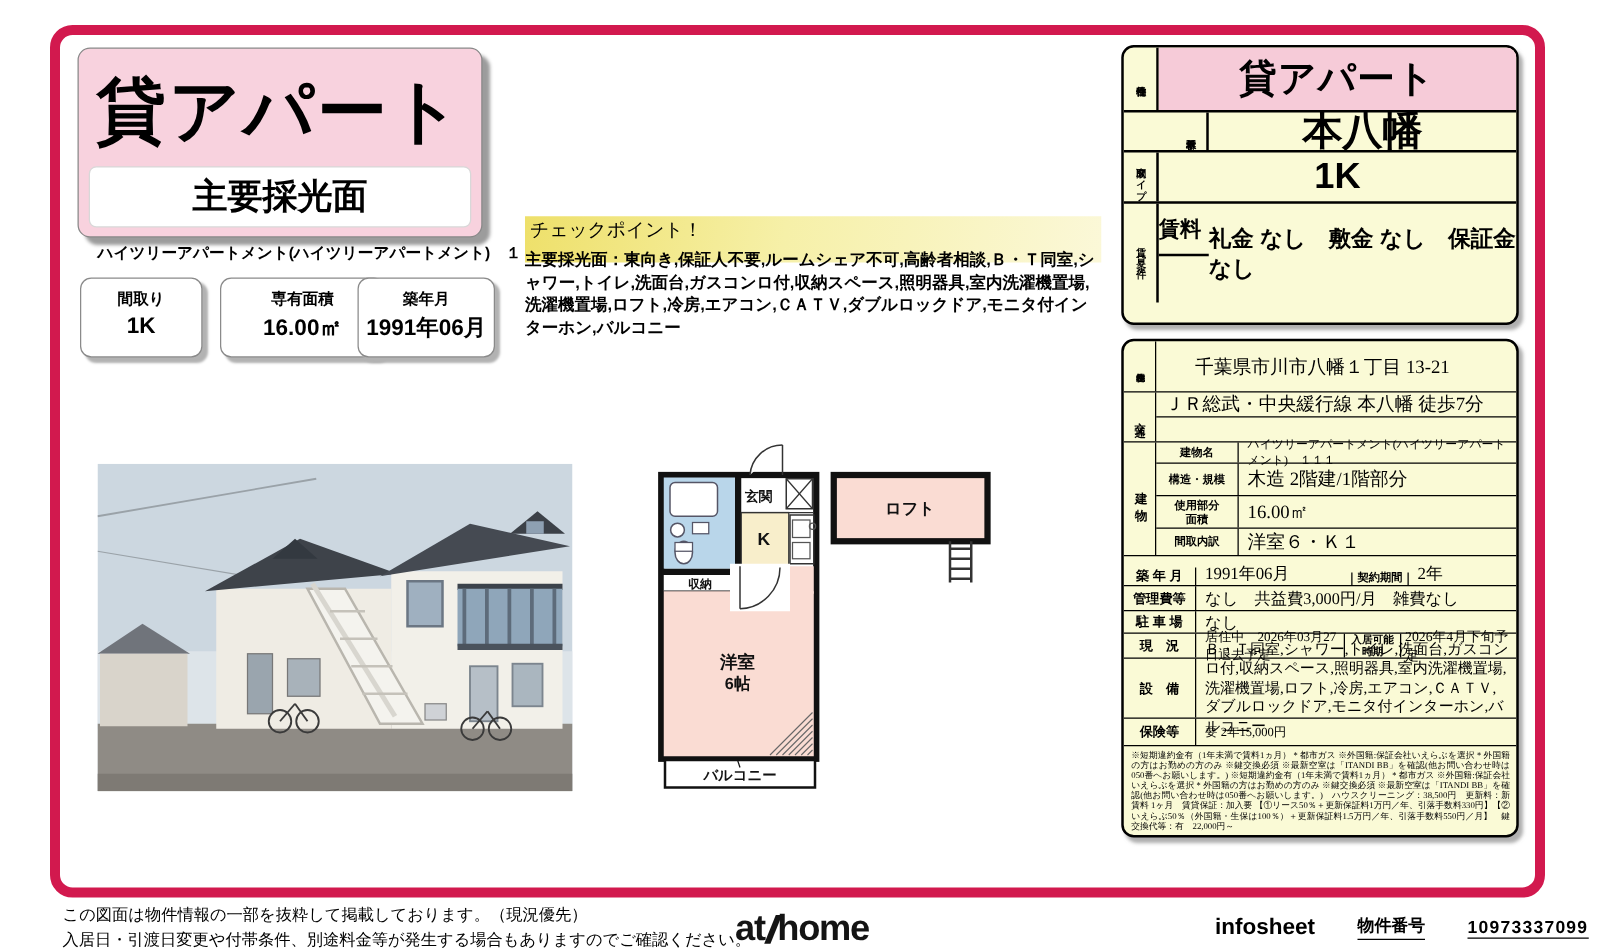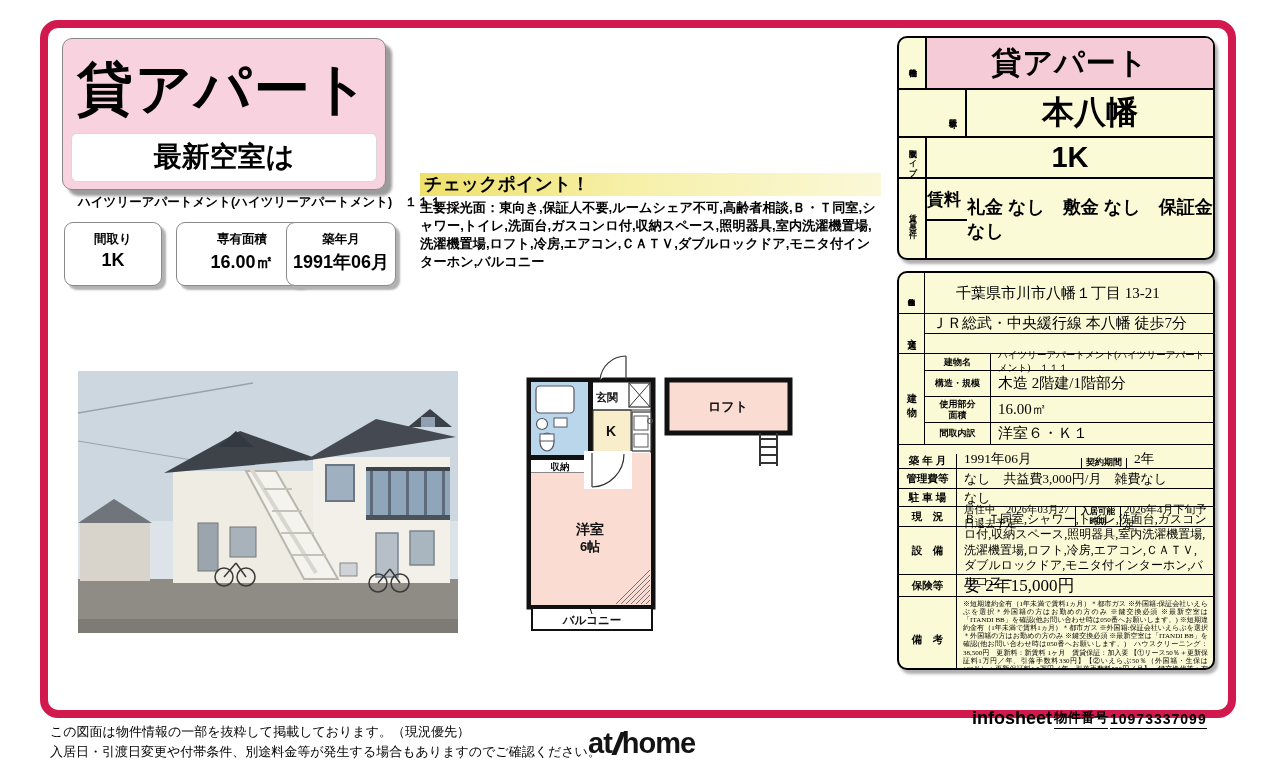--- a/index.html
+++ b/index.html
@@ -15,21 +15,21 @@
                   text-align:center;line-height:100px;letter-spacing:2px;}
   .station-box{position:absolute;left:8px;right:8px;bottom:7px;height:47px;background:#fff;border:1px solid #d8d8d8;
                border-radius:6px;font-size:28px;font-weight:bold;text-align:center;line-height:46px;}
   .building-line{left:78px;top:194px;font-size:12.5px;font-weight:bold;}
   
   .spec-box{top:222px;height:62px;background:#fff;border:1px solid #8a8a8a;border-radius:9px;
             box-shadow:4px 4px 2px #b2b2b2;text-align:center;}
   .spec-label{font-size:12.5px;font-weight:bold;margin-top:8px;}
   .spec-value{font-size:18px;font-weight:bold;margin-top:2px;}
   
-  .checkpoint-title{left:420px;top:173px;width:457px;height:23px;line-height:23px;font-size:18px;font-weight:bold;
+  .checkpoint-title{left:420px;top:173px;width:457px;height:37px;line-height:23px;font-size:15px;font-weight:normal;
                     padding-left:4px;background:linear-gradient(100deg,#eee06a 0%,#f6f0a8 45%,#fbf8d8 100%);}
   .checkpoint-body{left:420px;top:199px;width:462px;font-size:13.2px;font-weight:bold;line-height:1.36;}
   
   .rtable{width:318px;background:#fafad6;border:2px solid #000;border-radius:10px;overflow:hidden;
           box-shadow:3px 4px 3px rgba(110,110,110,.55);box-sizing:border-box;}
   .tableA{left:897px;top:36px;height:224px;}
   .tableB{left:897px;top:271px;height:399px;display:flex;flex-direction:column;}
   .ta-row{display:flex;box-sizing:border-box;}
   .ta-row+.ta-row{border-top:2px solid #000;}
   .vlab{writing-mode:vertical-rl;text-orientation:upright;font-size:8px;font-weight:bold;line-height:1;
@@ -58,35 +58,35 @@
            font-size:9px;font-weight:bold;white-space:pre-line;text-align:center;line-height:1.15;box-sizing:border-box;}
   .mid-lab{border-left:1.5px solid #000;border-right:1.5px solid #000;display:flex;align-items:center;justify-content:center;
            font-size:9px;font-weight:bold;white-space:pre-line;text-align:center;line-height:1.1;box-sizing:border-box;}
   .notes-text{font-size:7px;line-height:8.1px;padding:3px 5px 2px 6px;text-align:justify;}
   
   svg text{font-family:"Liberation Sans","DejaVu Sans",sans-serif;font-weight:bold;fill:#111;}
   
   .footer-disclaimer{left:50px;top:722px;font-size:13px;line-height:1.5;}
   .athome-logo{left:588px;top:727px;display:flex;align-items:center;font-weight:bold;font-size:29px;letter-spacing:-1px;color:#141414;}
   .logo-slash{width:5px;height:23px;background:#141414;transform:skewX(-22deg);margin:0 1px 0 4px;}
-  .infosheet-block{left:972px;top:708px;display:flex;align-items:flex-end;gap:2px;}
+  .infosheet-block{left:972px;top:731px;display:flex;align-items:center;gap:34px;}
   .infosheet-word{font-size:18px;font-weight:bold;}
   .pn-label{font-size:13.5px;font-weight:bold;border-bottom:1.5px solid #000;padding-bottom:1px;}
   .pn-value{font-size:14px;font-weight:bold;border-bottom:1.5px solid #000;padding-bottom:1px;letter-spacing:1px;}
 </style>
 </head>
 <body>
 
 <div id="sheet">
 
   <div class="abs page-border"></div>
 
   <div class="abs title-box">
     <div class="category-title">貸アパート</div>
-    <div class="station-box">最新空室は</div>
+    <div class="station-box">主要採光面</div>
   </div>
   <div class="abs building-line">ハイツリーアパートメント(ハイツリーアパートメント)　１１１</div>
 
   <div class="abs spec-box" style="left:64px;width:96px;">
     <div class="spec-label">間取り</div>
     <div class="spec-value">1K</div>
   </div>
   <div class="abs spec-box" style="left:176px;width:130px;">
     <div class="spec-label">専有面積</div>
     <div class="spec-value">16.00㎡</div>
@@ -219,21 +219,21 @@
     <text x="70" y="203" font-size="13" text-anchor="middle">6帖</text>
     <text x="72" y="276" font-size="11.5" text-anchor="middle">バルコニー</text>
     <text x="208" y="63" font-size="13" text-anchor="middle">ロフト</text>
   </svg>
 
   <div class="abs rtable tableA">
     <div class="ta-row" style="height:50px;">
       <div class="vlab ta-lab">物件種目</div>
       <div class="ta-val ta-big pinkbg">貸アパート</div>
     </div>
-    <div class="ta-row" style="height:48px;padding-left:40px;">
+    <div class="ta-row" style="height:32px;padding-left:40px;">
       <div class="vlab ta-lab">最寄駅</div>
       <div class="ta-val" style="font-size:32px;">本八幡</div>
     </div>
     <div class="ta-row" style="height:41px;">
       <div class="vlab ta-lab">間取タイプ</div>
       <div class="ta-val" style="font-size:29px;">1K</div>
     </div>
     <div class="ta-row" style="height:81px;">
       <div class="vlab ta-lab" style="letter-spacing:6px;">賃貸条件</div>
       <div class="cond-col">
@@ -299,24 +299,23 @@
       <div class="mid-lab" style="width:46px;font-size:8.5px;">入居可能
 時期</div>
       <div class="tb-val serif" style="flex:0 0 92px;font-size:11px;padding-left:3px;">2026年4月下旬予定</div>
     </div>
     <div class="tb-row" style="height:48px;">
       <div class="tb-hlab">設　備</div>
       <div class="tb-val serif" style="font-size:12px;line-height:1.28;padding:2px 4px 2px 7px;">Ｂ・Ｔ同室,シャワー,トイレ,洗面台,ガスコンロ付,収納スペース,照明器具,室内洗濯機置場,洗濯機置場,ロフト,冷房,エアコン,ＣＡＴＶ,ダブルロックドア,モニタ付インターホン,バルコニー</div>
     </div>
     <div class="tb-row" style="height:22px;">
       <div class="tb-hlab">保険等</div>
-      <div class="tb-val serif" style="font-size:17px;">要 2年15,000円</div>
+      <div class="tb-val serif" style="font-size:10px;">要 2年15,000円</div>
     </div>
     <div class="tb-row" style="flex:1;">
-      <div class="tb-hlab">備　考</div>
       <div class="serif notes-text" style="flex:1;">※短期違約金有（1年未満で賃料1ヵ月）＊都市ガス ※外国籍:保証会社いえらぶを選択＊外国籍の方はお勤めの方のみ ※鍵交換必須 ※最新空室は「ITANDI BB」を確認(他お問い合わせ時は050番へお願いします。) ※短期違約金有（1年未満で賃料1ヵ月）＊都市ガス ※外国籍:保証会社いえらぶを選択＊外国籍の方はお勤めの方のみ ※鍵交換必須 ※最新空室は「ITANDI BB」を確認(他お問い合わせ時は050番へお願いします。)　ハウスクリーニング：38,500円　更新料：新賃料 1ヶ月　賃貸保証：加入要 【①リース50％＋更新保証料1万円／年、引落手数料330円】【②いえらぶ50％（外国籍・生保は100％）＋更新保証料1.5万円／年、引落手数料550円／月】　鍵交換代等：有　22,000円～</div>
     </div>
   </div>
 
   <div class="abs footer-disclaimer">
     <div>この図面は物件情報の一部を抜粋して掲載しております。（現況優先）</div>
     <div>入居日・引渡日変更や付帯条件、別途料金等が発生する場合もありますのでご確認ください。</div>
   </div>
   <div class="abs athome-logo">
     <span>at</span>

